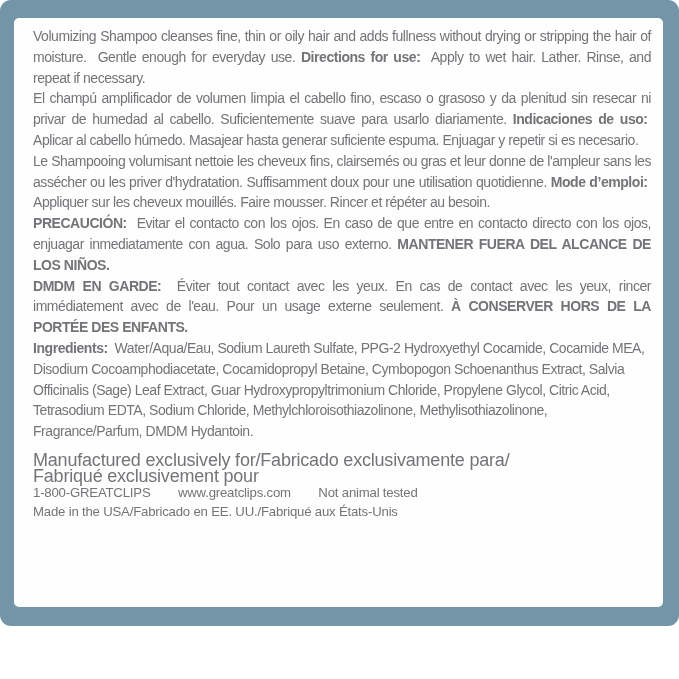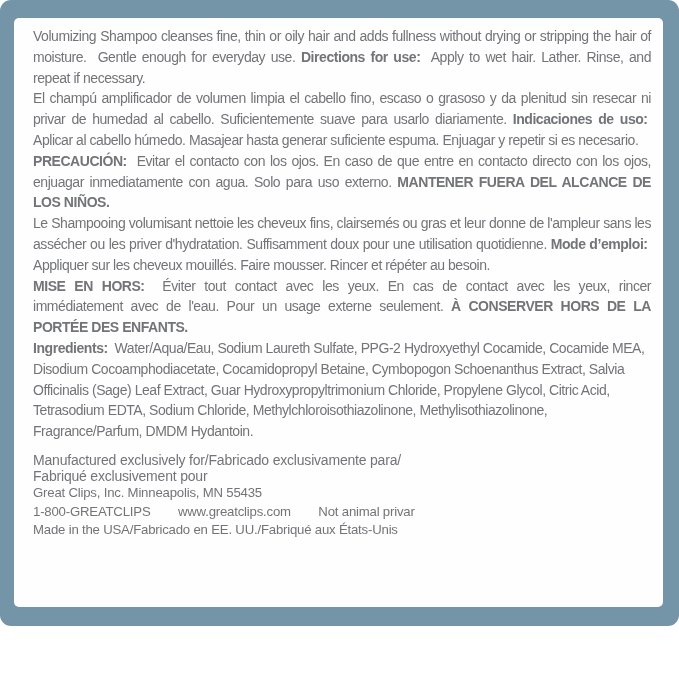--- a/index.html
+++ b/index.html
@@ -32,21 +32,21 @@
   .body-text{
     color:var(--text-c);
     font-size:14px;
     line-height:20.8px;
     letter-spacing:-0.45px;
   }
   .body-text p{margin:0;text-align:justify;}
   .body-text p:last-child{text-align:left;}
   .body-text .b{font-weight:700;}
   .footer{color:var(--text-c);margin-top:11px;}
-  .mfg{font-size:14px;line-height:15.6px;margin:0;letter-spacing:-0.2px;}
+  .mfg{font-size:18px;line-height:15.6px;margin:0;letter-spacing:-0.2px;}
   .logo-line{
     font-family:"DejaVu Sans", sans-serif;
     color:var(--logo-c);
     font-size:30px;
     letter-spacing:0.6px;
     margin:3px 0 7px -1px;
     line-height:36px;
   }
   .logo-line sup{font-size:11px;letter-spacing:0;vertical-align:14px;}
   .addr,.contact,.made{font-size:13.2px;line-height:18.6px;margin:0;letter-spacing:-0.2px;}
@@ -55,35 +55,34 @@
 </head>
 <body>
 
 <div class="canvas">
   <div class="blue-frame">
     <div class="label-panel">
 
       <div class="body-text">
           <p><span>Volumizing Shampoo cleanses fine, thin or oily hair and adds fullness without drying or stripping the hair of moisture.&nbsp; Gentle enough for everyday use. </span><span class="b">Directions for use:</span><span>&nbsp; Apply to wet hair. Lather. Rinse, and repeat if necessary.</span></p>
           <p><span>El champú amplificador de volumen limpia el cabello fino, escaso o grasoso y da plenitud sin resecar ni privar de humedad al cabello. Suficientemente suave para usarlo diariamente. </span><span class="b">Indicaciones de uso:</span><span>&nbsp; Aplicar al cabello húmedo. Masajear hasta generar suficiente espuma. Enjuagar y repetir si es necesario.</span></p>
+          <p><span>Le Shampooing volumisant nettoie les cheveux fins, clairsemés ou gras et leur donne de l'ampleur sans les assécher ou les priver d'hydratation. Suffisamment doux pour une utilisation quotidienne. </span><span class="b">Mode d’emploi:</span><span>&nbsp; Appliquer sur les cheveux mouillés. Faire mousser. Rincer et répéter au besoin.</span></p>
           <p><span class="b">PRECAUCIÓN:</span><span>&nbsp; Evitar el contacto con los ojos. En caso de que entre en contacto directo con los ojos, enjuagar inmediatamente con agua. Solo para uso externo. </span><span class="b">MANTENER FUERA DEL ALCANCE DE LOS NIÑOS.</span></p>
-          <p><span>Le Shampooing volumisant nettoie les cheveux fins, clairsemés ou gras et leur donne de l'ampleur sans les assécher ou les priver d'hydratation. Suffisamment doux pour une utilisation quotidienne. </span><span class="b">Mode d’emploi:</span><span>&nbsp; Appliquer sur les cheveux mouillés. Faire mousser. Rincer et répéter au besoin.</span></p>
-          <p><span class="b">MISE EN HORS:</span><span>&nbsp; Éviter tout contact avec les yeux. En cas de contact avec les yeux, rincer immédiatement avec de l'eau. Pour un usage externe seulement. </span><span class="b">À CONSERVER HORS DE LA PORTÉE DES ENFANTS.</span></p>
+          <p><span class="b">DMDM EN GARDE:</span><span>&nbsp; Éviter tout contact avec les yeux. En cas de contact avec les yeux, rincer immédiatement avec de l'eau. Pour un usage externe seulement. </span><span class="b">À CONSERVER HORS DE LA PORTÉE DES ENFANTS.</span></p>
           <p><span class="b">Ingredients:</span><span>&nbsp; Water/Aqua/Eau, Sodium Laureth Sulfate, PPG-2 Hydroxyethyl Cocamide, Cocamide MEA, Disodium Cocoamphodiacetate, Cocamidopropyl Betaine, Cymbopogon Schoenanthus Extract, Salvia Officinalis (Sage) Leaf Extract, Guar Hydroxypropyltrimonium Chloride, Propylene Glycol, Citric Acid, Tetrasodium EDTA, Sodium Chloride, Methylchloroisothiazolinone, Methylisothiazolinone, Fragrance/Parfum, DMDM Hydantoin.</span></p>
         </div>
 
       <div class="footer">
         <p class="mfg">
           <span>Manufactured exclusively for/Fabricado exclusivamente para/</span><br>
           <span>Fabriqué exclusivement pour</span>
         </p>
-        <p class="addr">Great Clips, Inc. Minneapolis, MN 55435</p>
         <p class="contact">
           <span>1-800-GREATCLIPS</span>
           <span>www.greatclips.com</span>
-          <span>Not animal privar</span>
+          <span>Not animal tested</span>
         </p>
         <p class="made">Made in the USA/Fabricado en EE. UU./Fabriqué aux États-Unis</p>
       </div>
 
     </div>
   </div>
 </div>
 
 </body></html>

